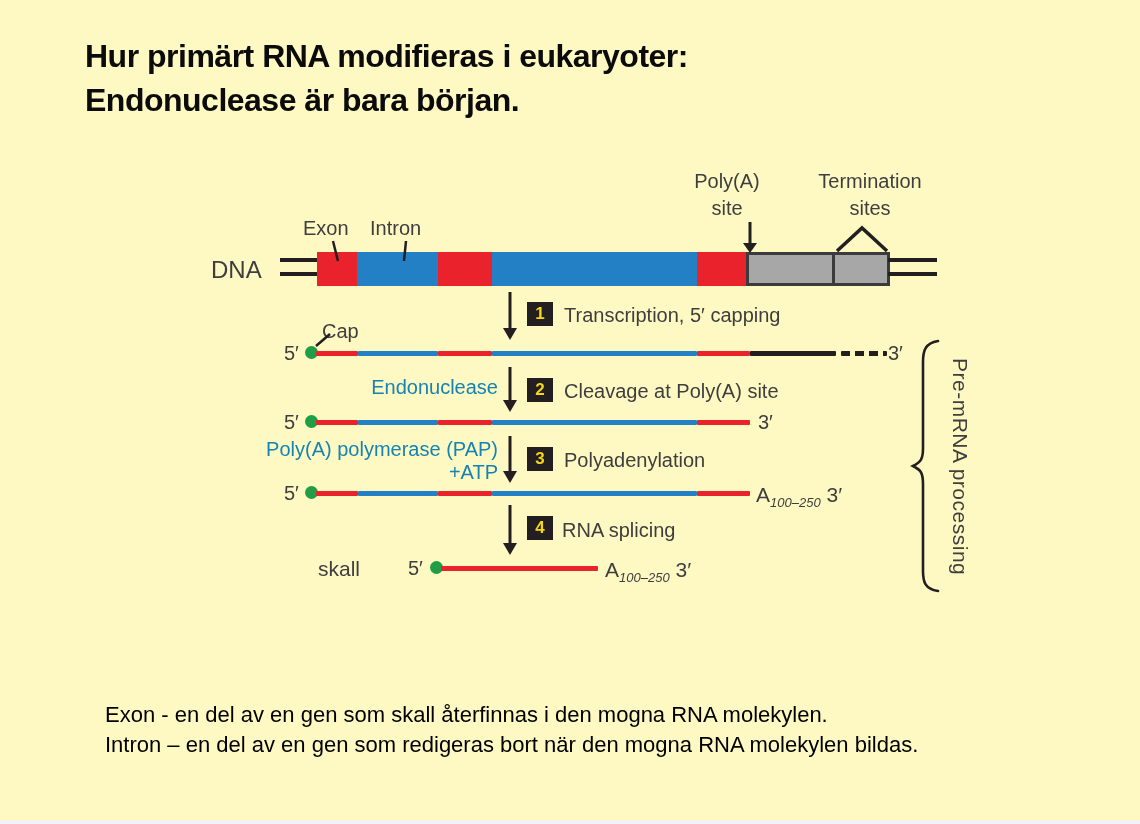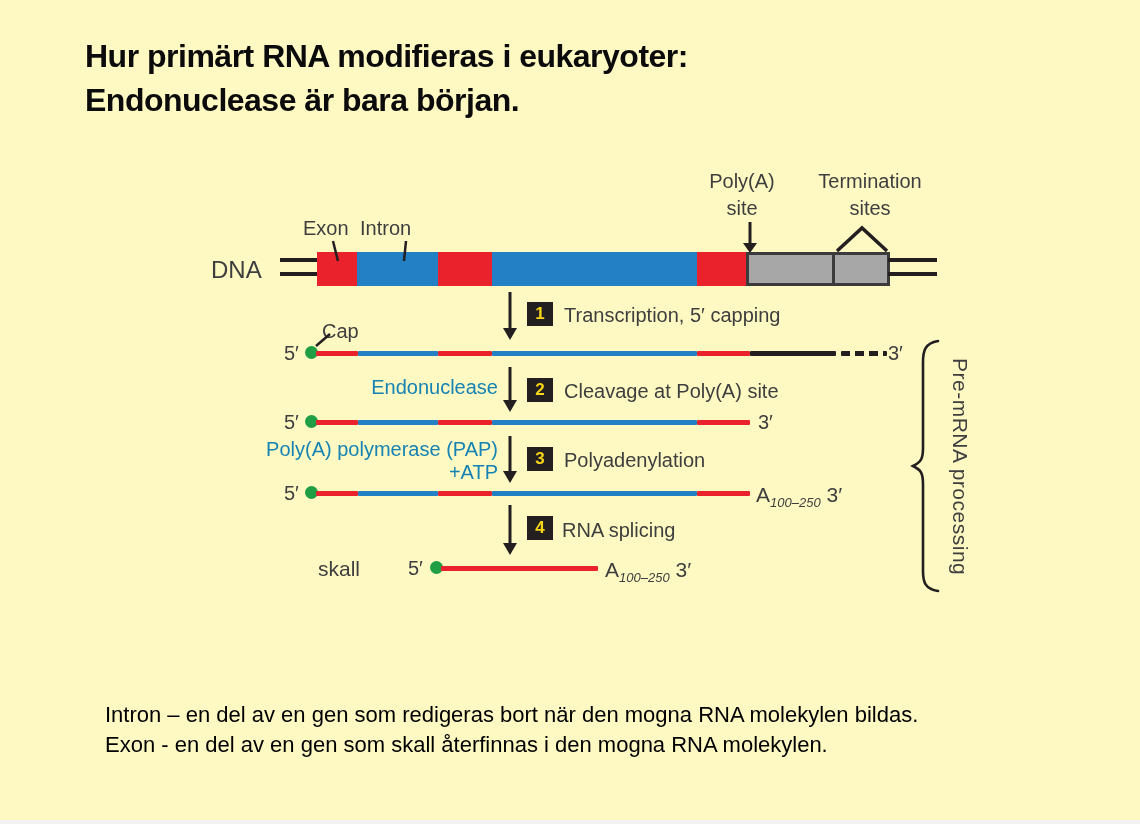--- a/index.html
+++ b/index.html
@@ -60,23 +60,23 @@
   <div class="seg red" style="left:438px;width:54px;"></div>
   <div class="seg blue" style="left:492px;width:205px;"></div>
   <div class="seg red" style="left:697px;width:51px;"></div>
   <div class="seg gray" style="left:746px;width:89px;"></div>
   <div class="seg gray" style="left:832px;width:58px;"></div>
 
   <div class="dline" style="left:888px;top:258px;width:49px;"></div>
   <div class="dline" style="left:888px;top:272px;width:49px;"></div>
 
   <div class="abs dlab" style="left:303px;top:217px;">Exon</div>
-  <div class="abs dlab" style="left:360px;top:217px;">Intron</div>
+  <div class="abs dlab" style="left:370px;top:217px;">Intron</div>
 
-  <div class="abs dlab center" style="left:687px;top:168px;width:110px;line-height:27px;">
+  <div class="abs dlab center" style="left:672px;top:168px;width:110px;line-height:27px;">
     <div>Poly(A)</div>
     <div>site</div>
   </div>
   <div class="abs dlab center" style="left:795px;top:168px;width:150px;line-height:27px;">
     <div>Termination</div>
     <div>sites</div>
   </div>
 
   <div class="abs prime" style="left:284px;top:342px;">5′</div>
   <div class="capdot" style="left:305px;top:346px;"></div>
@@ -168,18 +168,18 @@
       <g>
         <line x1="510" y1="505" x2="510" y2="543"></line>
           <polygon points="503,543 517,543 510,555" stroke="none"></polygon>
       </g>
     </g>
 
     <path d="M938 341 C 925 343, 923 351, 923 362 L 923 448 C 923 459, 921 462, 913 466 C 921 470, 923 473, 923 484 L 923 571 C 923 582, 925 589, 938 591" fill="none" stroke="#231f20" stroke-width="2.6" stroke-linecap="round"></path>
   </svg>
 
   <div class="abs footer">
+    <div>Exon -  en del av en gen som skall återfinnas i den mogna RNA molekylen.</div>
     <div>Intron – en del av en gen som redigeras bort när den mogna RNA molekylen bildas.</div>
-    <div>Exon -  en del av en gen som skall återfinnas i den mogna RNA molekylen.</div>
   </div>
 
   <div class="bottomedge"></div>
 </div>
 
 </body></html>

